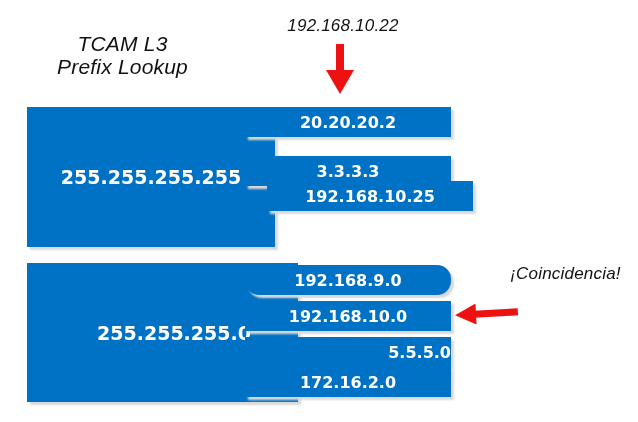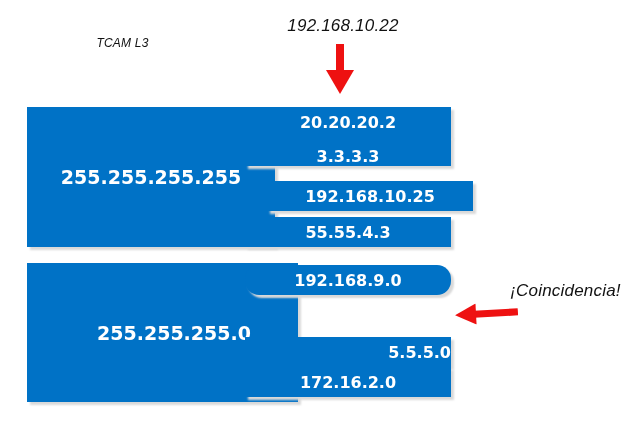--- a/index.html
+++ b/index.html
@@ -14,27 +14,27 @@
   .label{
     position:absolute;
     font-style:italic;
     color:#111111;
     text-align:center;
     font-size:17px;
     letter-spacing:.2px;
   }
   .title{
     left:40px;top:32px;width:165px;
-    line-height:23px;font-size:12px;text-align:center;
+    line-height:23px;font-size:21px;text-align:center;
   }
   .lookup-key{
     left:258px;top:16px;width:170px;
   }
   .match-label{
-    left:493px;top:281px;width:145px;
+    left:493px;top:264px;width:145px;
   }
   
   .mask-box{
     position:absolute;
     left:27px;width:248px;
     background:#0072C6;
     box-shadow:3px 3px 2px #d9d9d9;
     display:flex;align-items:center;justify-content:center;
     color:#ffffff;
     font-family:"DejaVu Sans",sans-serif;
@@ -46,34 +46,35 @@
   .bar{
     position:absolute;
     left:245px;width:206px;height:30px;
     background:#0072C6;
     box-shadow:3px 3px 2px #d9d9d9;
     display:flex;align-items:center;justify-content:center;
     color:#ffffff;
     font-family:"DejaVu Sans",sans-serif;
     font-weight:700;font-size:16px;
   }
-  .bar.b0{top:107px;} .bar.b1{top:136px;align-items:flex-end;} .bar.b2{top:181px;margin-left:22px;} .bar.b3{top:217px;}
+  .bar.b0{top:107px;} .bar.b1{top:156px;} .bar.b2{top:181px;margin-left:22px;} .bar.b3{top:217px;}
   .bar.b4{top:265px;border-radius:14px;} .bar.b5{top:301px;} .bar.b6{top:337px;justify-content:flex-end;} .bar.b7{top:367px;}
   
   .arrow-down{position:absolute;left:326px;top:44px;}
   .arrow-left{position:absolute;left:455px;top:303px;transform:rotate(-3deg);}
   .arrow-fill{fill:#EE1111;}
 </style>
 </head>
 <body>
 
 <div class="canvas">
 
   <div class="label title">
     <div>TCAM L3</div>
+    <div>Prefix Lookup</div>
   </div>
 
   <div class="label lookup-key">192.168.10.22</div>
   <svg class="arrow-down" width="28" height="50" viewBox="0 0 28 50" aria-hidden="true">
     <rect class="arrow-fill" x="10" y="0" width="8" height="27"></rect>
     <polygon class="arrow-fill" points="0,26 28,26 14,50"></polygon>
   </svg>
 
   <div class="mask-box m0">
     <span>255.255.255.255</span>
@@ -84,26 +85,26 @@
 
   <div class="bar b0">
     <span>20.20.20.2</span>
   </div>
   <div class="bar b1">
     <span>3.3.3.3</span>
   </div>
   <div class="bar b2">
     <span>192.168.10.25</span>
   </div>
-  <div class="bar b3">
-    <span>55.55.4.3</span>
-  </div>
 
   <div class="bar b4">
     <span>192.168.9.0</span>
+  </div>
+  <div class="bar b5">
+    <span>192.168.10.0</span>
   </div>
   <div class="bar b6">
     <span>5.5.5.0</span>
   </div>
   <div class="bar b7">
     <span>172.16.2.0</span>
   </div>
 
   <div class="label match-label">¡Coincidencia!</div>
   <svg class="arrow-left" width="63" height="21" viewBox="0 0 63 21" aria-hidden="true">

